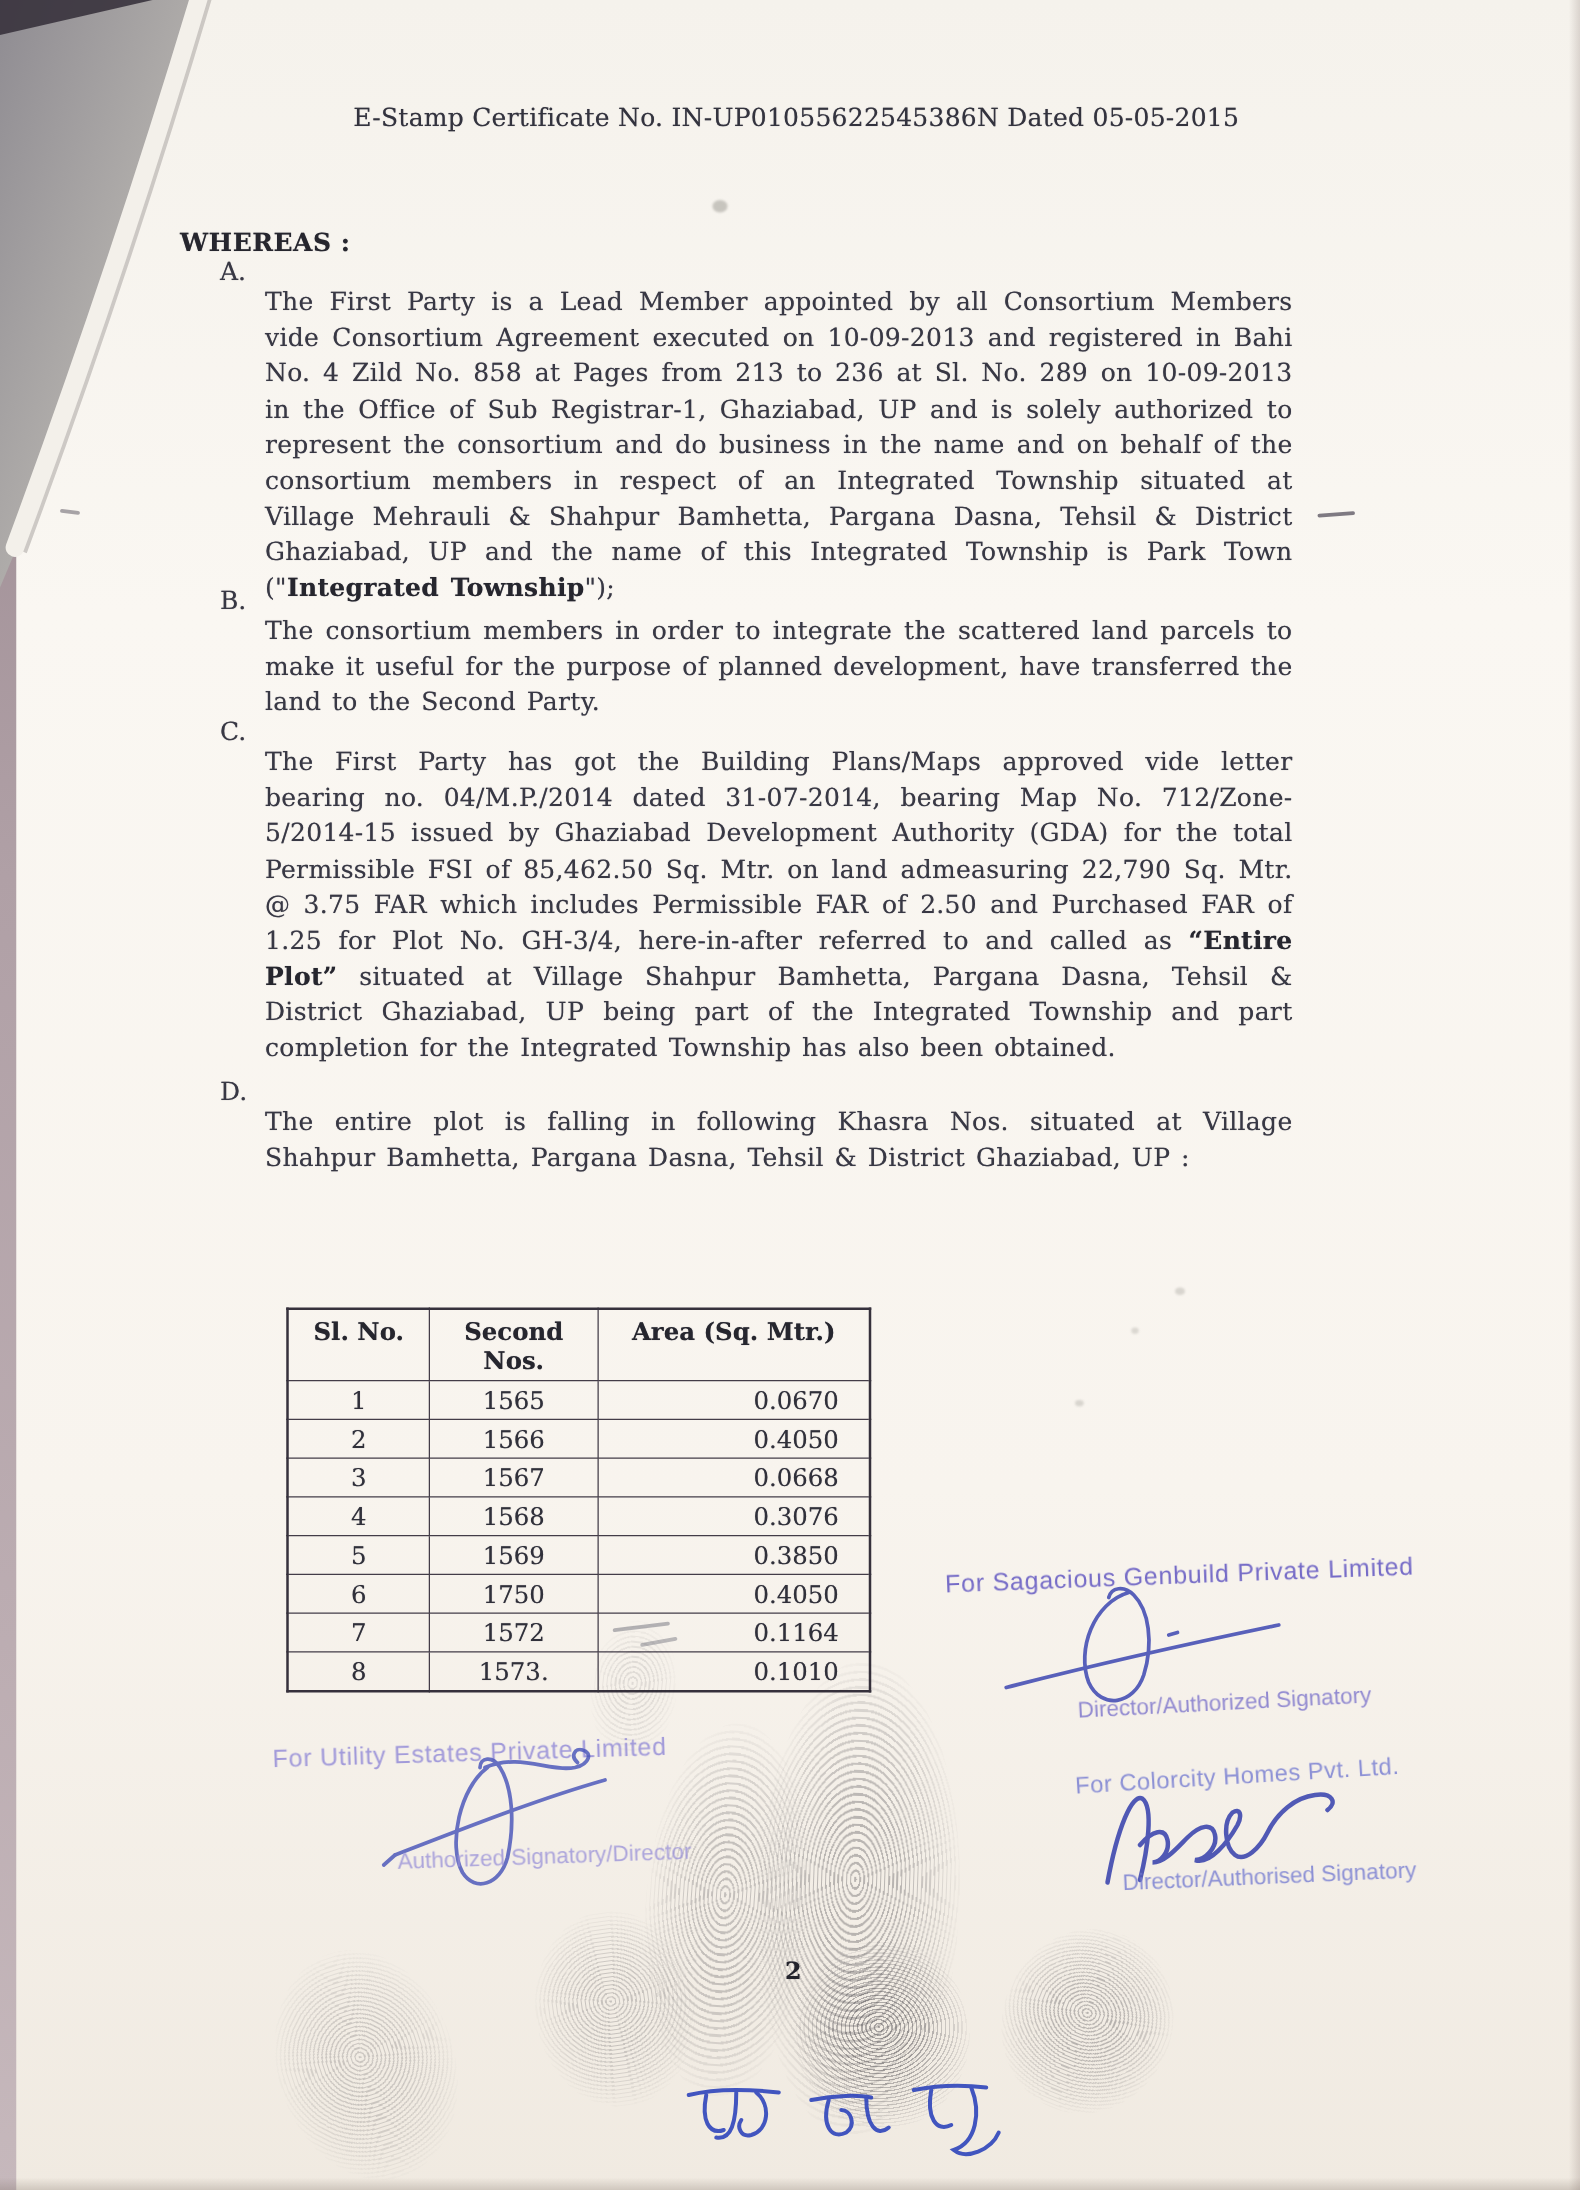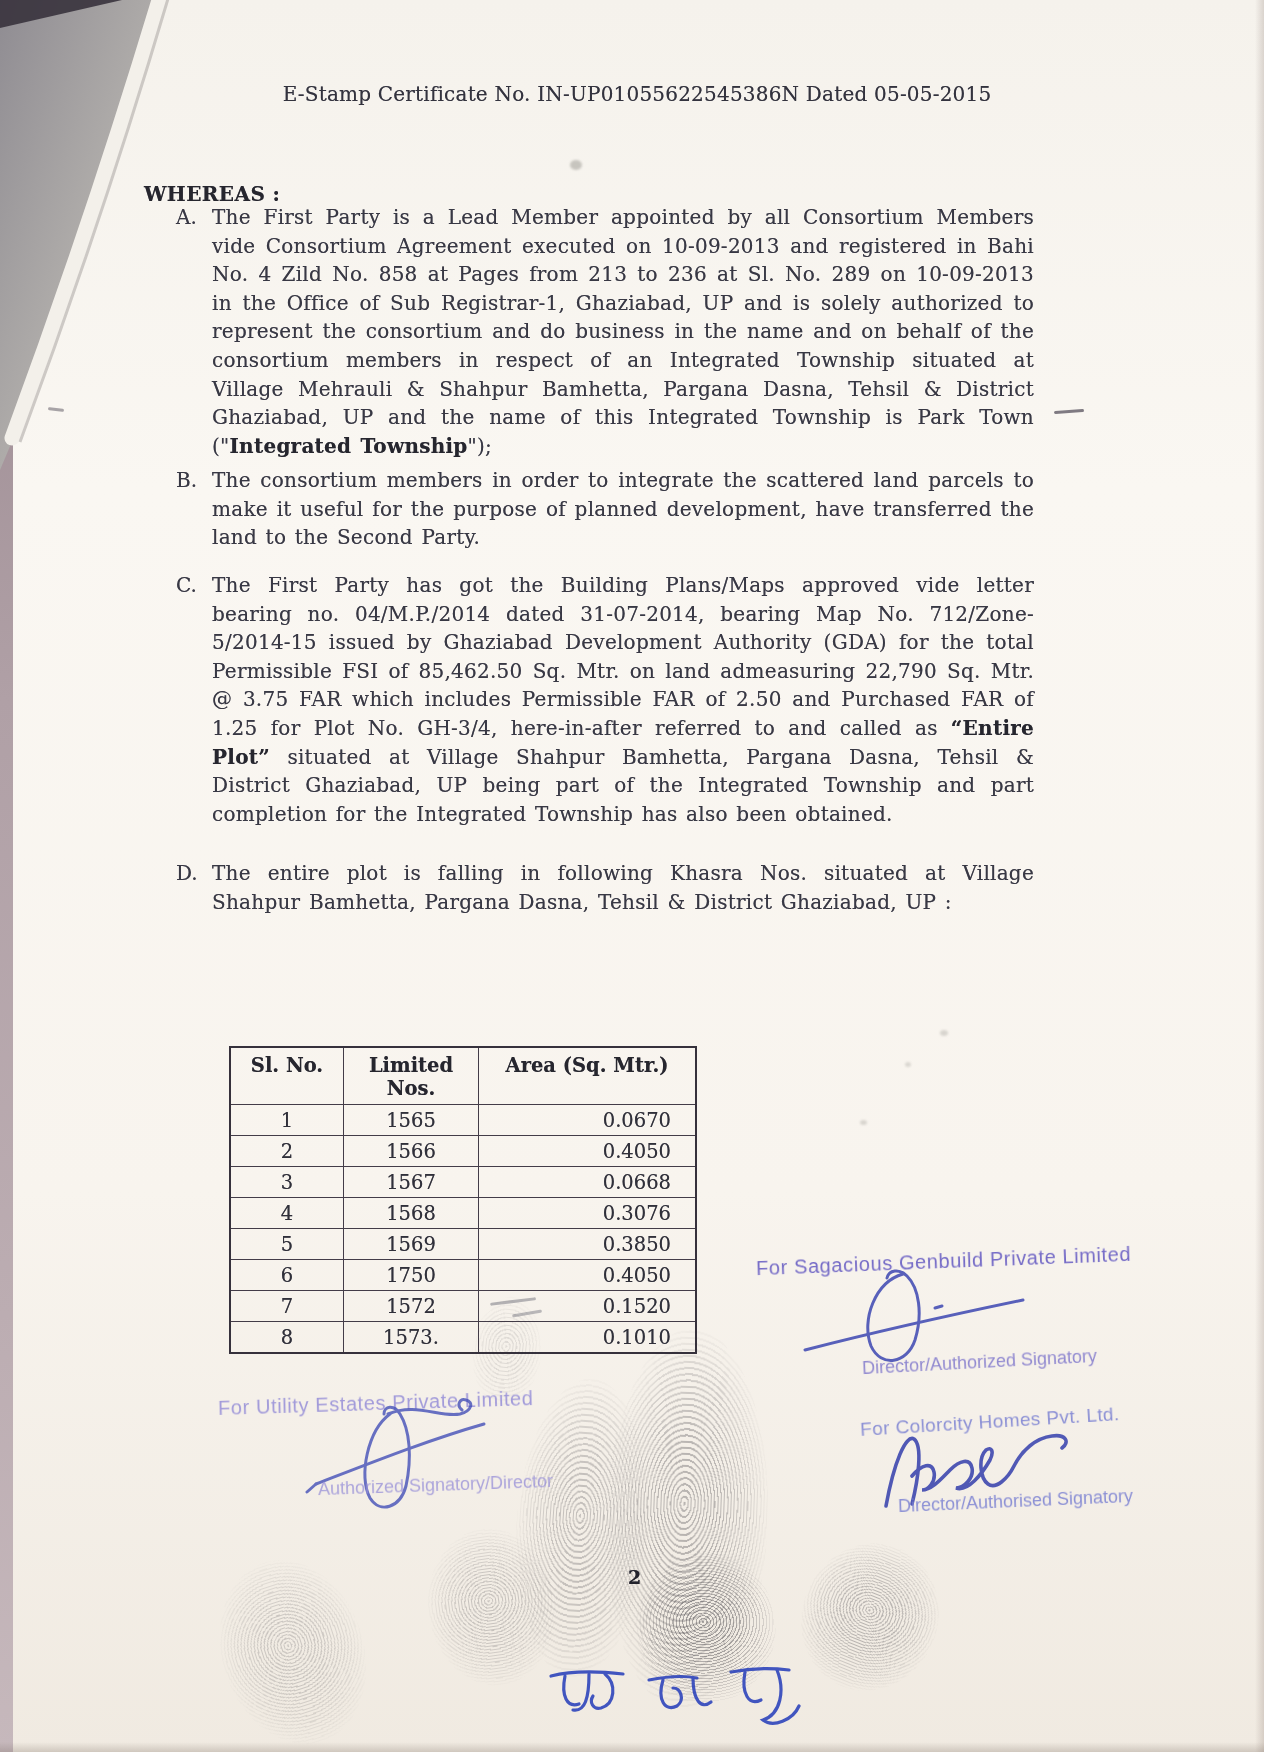--- a/index.html
+++ b/index.html
@@ -19,21 +19,21 @@
     background:linear-gradient(to top,rgba(110,95,85,.25),rgba(110,95,85,0));}
   .mark{position:absolute;background:#55505c;border-radius:2px;}
   .speck{position:absolute;border-radius:50%;background:#8f8d86;filter:blur(1px);}
   
   .scan-text{text-shadow:0 0 .6px rgba(50,50,66,.6);}
   .header-line{position:absolute;left:30px;top:82px;width:1214px;text-align:center;
     font-size:20px;letter-spacing:.2px;color:#33333e;}
   .whereas{position:absolute;left:144px;top:146px;font-size:20px;font-weight:700;color:#26262e;letter-spacing:.4px;margin-top:36px;}
   .clause{position:absolute;left:176px;width:858px;display:flex;font-size:20px;line-height:28.6px;}
   .clause-label{width:36px;flex-shrink:0;}
-  .clause-text{flex:1;text-align:justify;letter-spacing:.25px;word-spacing:2px;}
+  .clause-text{flex:1;text-align:justify;letter-spacing:.25px;word-spacing:2px;margin-top:24px;}
   .b{font-weight:700;color:#26262e;}
   .clause-a{top:203px;}
   .clause-b{top:466px;}
   .clause-c{top:571px;}
   .clause-d{top:859px;}
   
   .khasra-table{position:absolute;left:229px;top:1046px;border-collapse:collapse;
     font-size:19.5px;color:#30303a;}
   .khasra-table th,.khasra-table td{border:1.4px solid #433c48;padding:0 6px;}
   .khasra-table td{border-top-color:#5c4450;height:29px;padding-top:1px;}
@@ -119,21 +119,21 @@
 
   <div class="clause clause-d scan-text">
     <div class="clause-label">D.</div>
     <div class="clause-text">The entire plot is falling in following Khasra Nos. situated at Village Shahpur Bamhetta, Pargana Dasna, Tehsil &amp; District Ghaziabad, UP :</div>
   </div>
 
   <table class="khasra-table scan-text">
     <thead>
       <tr>
         <th class="col-sl">Sl. No.</th>
-        <th class="col-kh">Limited Nos.</th>
+        <th class="col-kh">Second Nos.</th>
         <th class="col-ar">Area (Sq. Mtr.)</th>
       </tr>
     </thead>
     <tbody>
       <tr>
           <td class="col-sl">1</td>
           <td class="col-kh">1565</td>
           <td class="col-ar">0.0670</td>
         </tr>
       <tr>
@@ -157,21 +157,21 @@
           <td class="col-ar">0.3850</td>
         </tr>
       <tr>
           <td class="col-sl">6</td>
           <td class="col-kh">1750</td>
           <td class="col-ar">0.4050</td>
         </tr>
       <tr>
           <td class="col-sl">7</td>
           <td class="col-kh">1572</td>
-          <td class="col-ar">0.1520</td>
+          <td class="col-ar">0.1164</td>
         </tr>
       <tr>
           <td class="col-sl">8</td>
           <td class="col-kh">1573.</td>
           <td class="col-ar">0.1010</td>
         </tr>
     </tbody>
   </table>
 
   <div class="fp fp5"></div>

